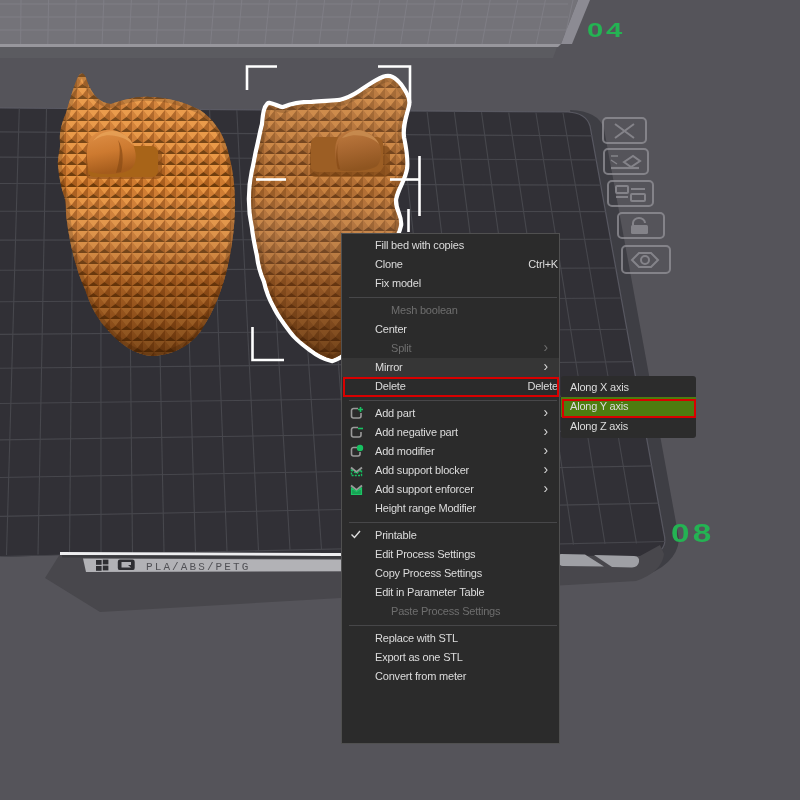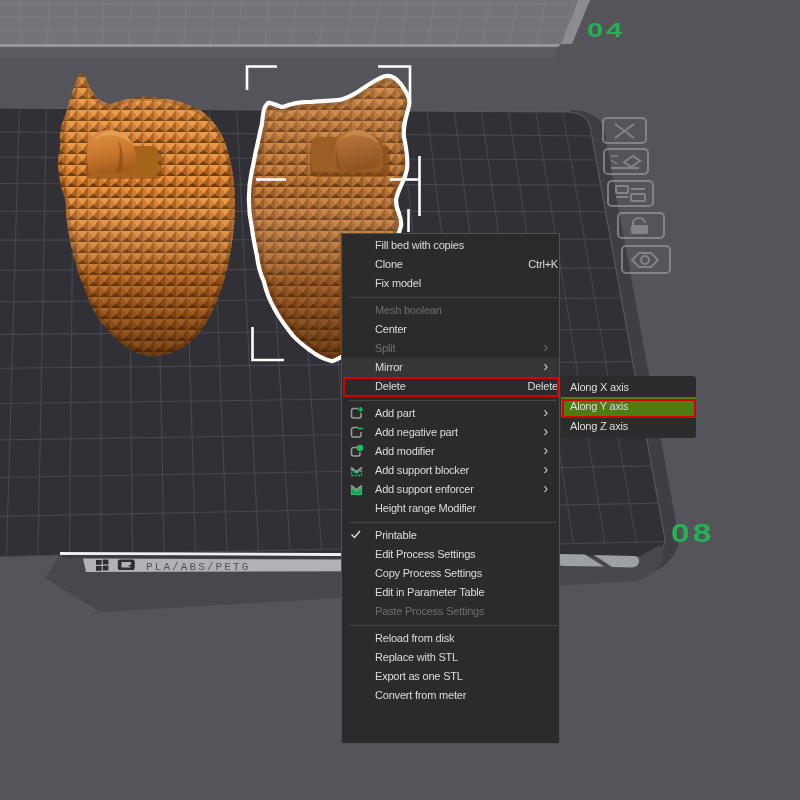--- a/index.html
+++ b/index.html
@@ -3,21 +3,21 @@
 <style>
 html,body { margin:0; padding:0; }
 #app { position:relative; width:800px; height:800px; overflow:hidden;
   background:#55545a; font-family:"Liberation Sans",sans-serif; }
 #scene { position:absolute; left:0; top:0; }
 #menu { position:absolute; left:341px; top:233px; width:219px; height:511px;
   background:#2b2b2b; border:1px solid #505050; box-sizing:border-box;
   padding-top:2px; color:#dcdcdc; font-size:11px; letter-spacing:-0.2px; z-index:5; }
 .mi { position:relative; height:19px; line-height:19px; }
 .mi .lb { margin-left:33px;text-align:center; }
-.mi.dis { color:#6e6e6e; }
+.mi.dis { color:#6e6e6e;margin-left:16px; }
 .mi.hov { background:#363636; }
 .sc { position:absolute; right:1px; top:0; }
 .ar { position:absolute; right:11px; top:-1px; font-size:14px; color:#d8d8d8; }
 .ar.dis2 { color:#6e6e6e; }
 .ic { position:absolute; left:7px; top:2px; width:15px; height:15px; }
 .sep { height:8px; padding:3.5px 2px 3.5px 7px; box-sizing:border-box; }
 .sep div { height:1px; background:#474749; }
 #submenu { position:absolute; left:561px; top:376px; width:135px; height:62px;
   background:#2c2c2c; border-radius:3px; box-sizing:border-box; padding-top:1.5px;
   color:#dcdcdc; font-size:11px; letter-spacing:-0.2px; z-index:6; }
@@ -258,21 +258,20 @@
 <div class="mi"><span class="ic"><svg width="13" height="13" viewBox="0 0 13 13">
             <path d="M 2.5,6.5 L 5.5,9.5 L 11,3" fill="none" stroke="#e0e0e0" stroke-width="1.4"></path>
           </svg></span><span class="lb">Printable</span></div>
 <div class="mi"><span class="lb">Edit Process Settings</span></div>
 <div class="mi"><span class="lb">Copy Process Settings</span></div>
 <div class="mi"><span class="lb">Edit in Parameter Table</span></div>
 <div class="mi dis"><span class="lb">Paste Process Settings</span></div>
 <div class="sep">
         <div></div>
       </div>
-<div class="mi"><span class="lb">Reload from disk</span></div>
 <div class="mi"><span class="lb">Replace with STL</span></div>
 <div class="mi"><span class="lb">Export as one STL</span></div>
 <div class="mi"><span class="lb">Convert from meter</span></div>
 </div>
 <div class="redbox" style="left:342.5px; top:376.5px; width:216px; height:20px;"></div>
 <div id="submenu">
   <div class="si">Along X axis</div>
   <div class="si hl">Along Y axis</div>
   <div class="si">Along Z axis</div>
 </div>

